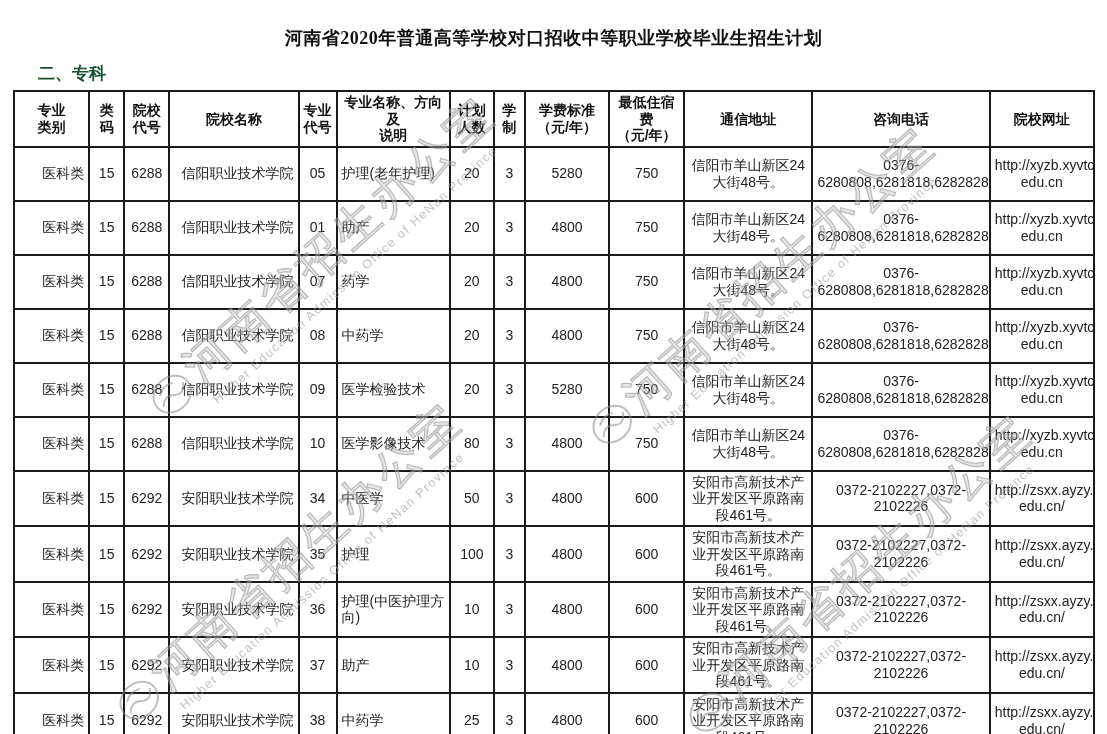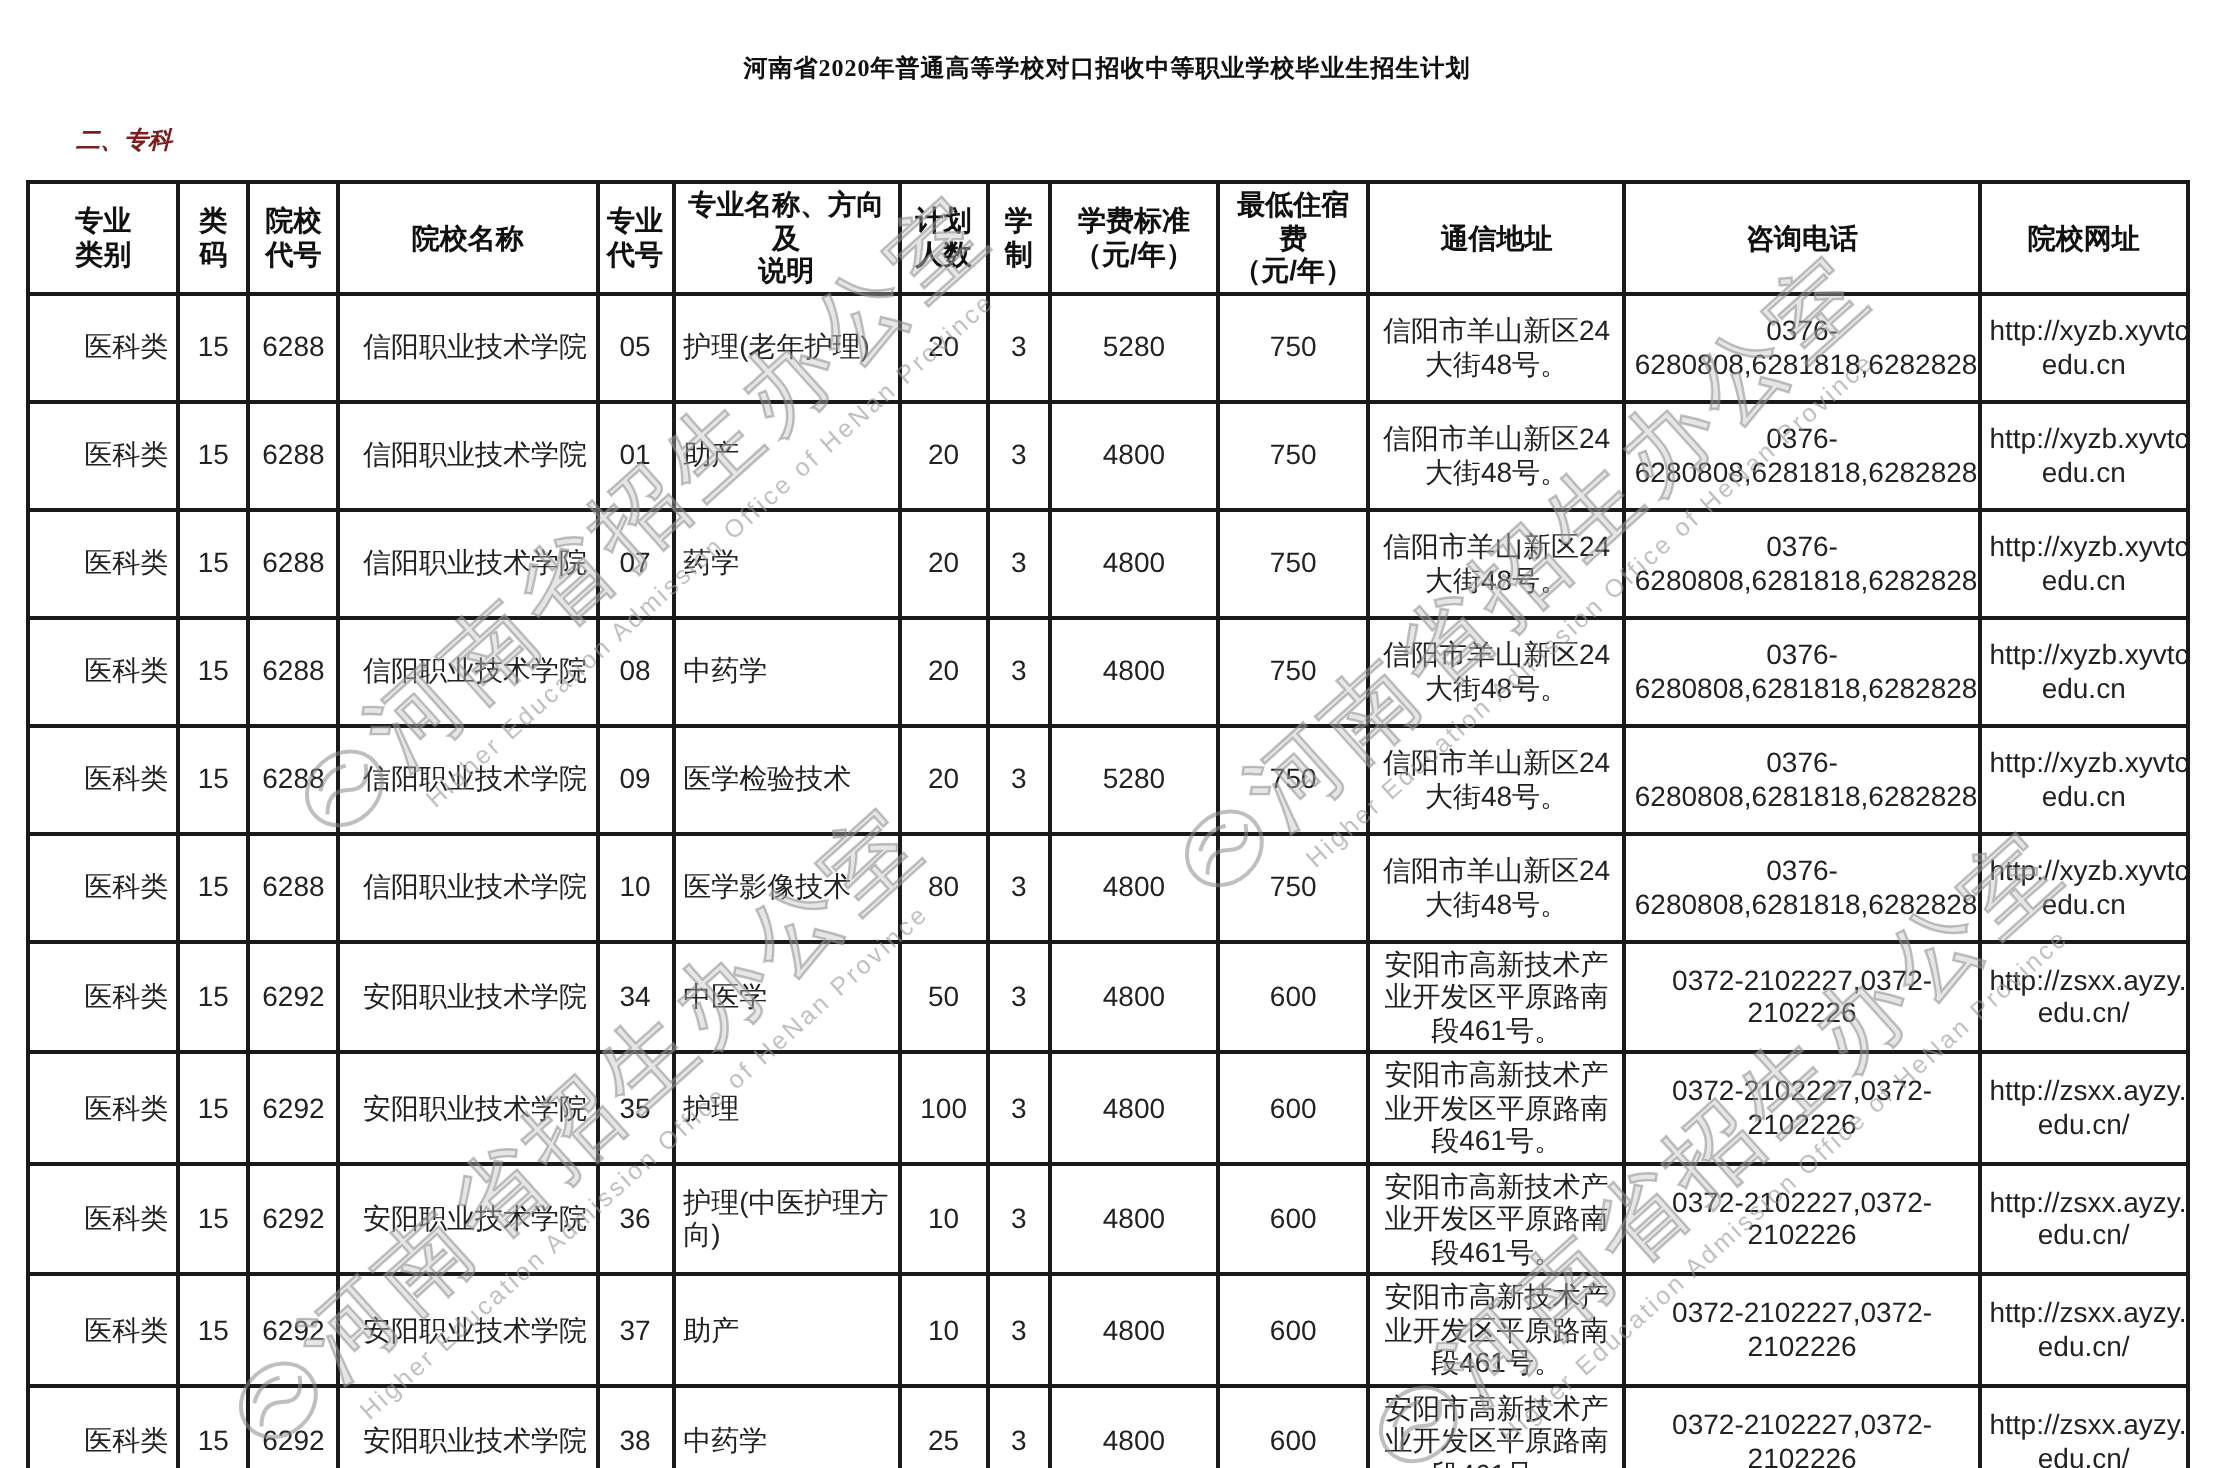--- a/index.html
+++ b/index.html
@@ -8,27 +8,27 @@
     width:1107px;height:734px;
     background:#ffffff;
     overflow:hidden;
     font-family:"Liberation Sans",sans-serif;
     color:#1f1f1f;
   }
   #doc-title{
     position:absolute;top:26px;left:0;width:1107px;
     text-align:center;
     font-family:"Liberation Serif",serif;
-    font-size:12px;font-weight:bold;color:#111;
+    font-size:18px;font-weight:bold;color:#111;
     letter-spacing:0.5px;
   }
   #section-heading{
     position:absolute;top:62px;left:38px;
     font-family:"Liberation Serif",serif;
-    font-size:12px;font-weight:bold;color:#7f1d1d;font-style:italic;
+    font-size:17px;font-weight:bold;color:#14532d;
   }
   table.plan{
     position:absolute;left:13px;top:90px;
     border-collapse:collapse;
     table-layout:fixed;
     width:1082px;
   }
   table.plan th, table.plan td{
     border:2px solid #1a1a1a;
     font-size:14px;

